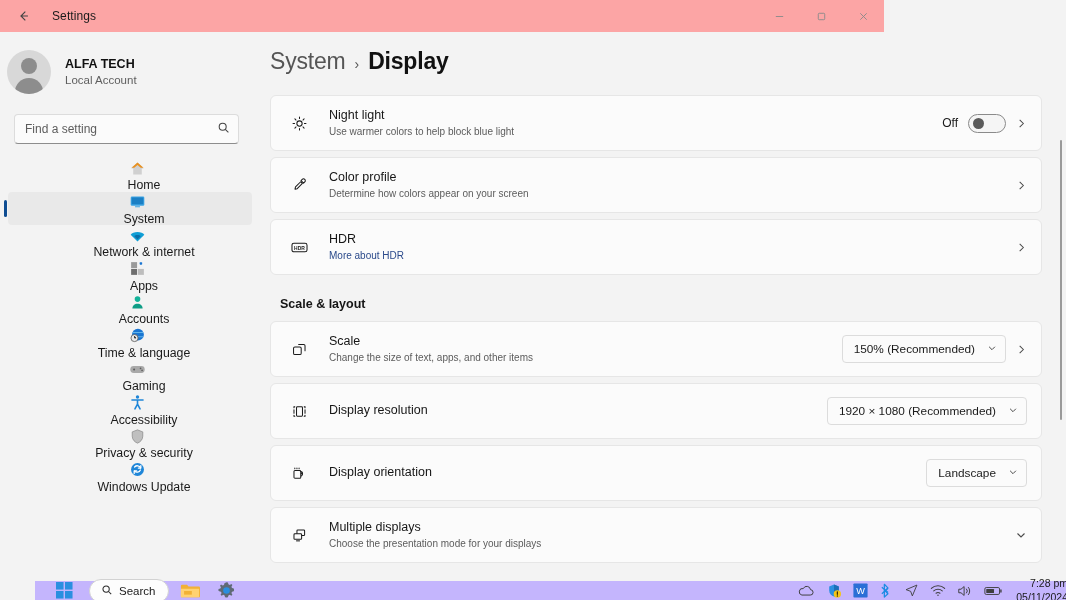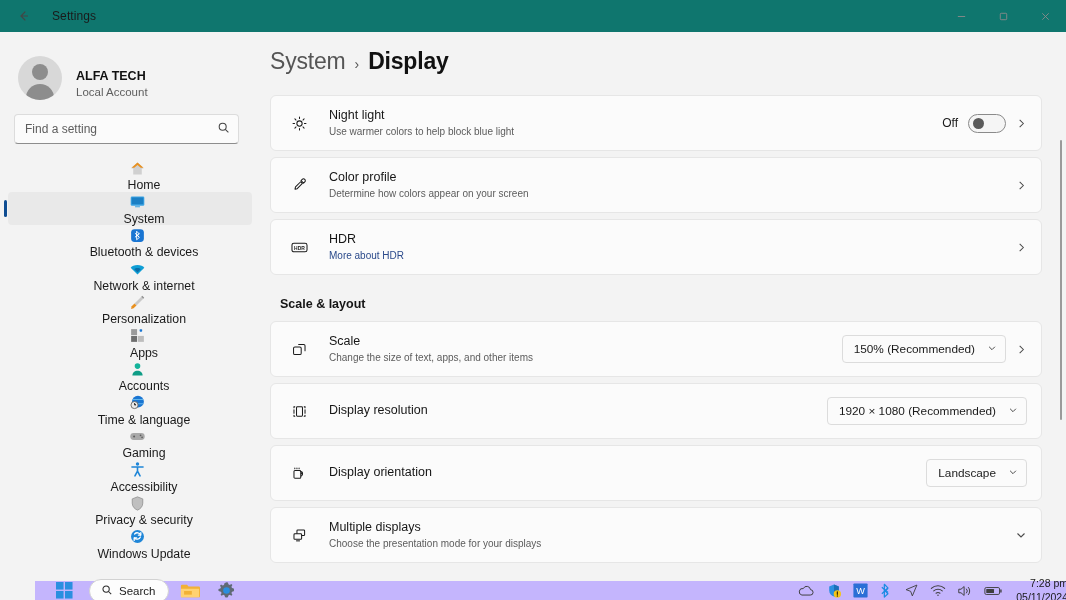--- a/index.html
+++ b/index.html
@@ -7,22 +7,22 @@
     width: 1066px; height: 600px;
     font-family: "Liberation Sans", sans-serif;
     background: #f3f3f3;
     overflow: hidden;
     -webkit-font-smoothing: antialiased;
   }
   .app { position: relative; width: 1066px; height: 600px; background: #f3f3f3; }
 
   
   .titlebar {
-    position: absolute; top: 0; left: 0; width: 1066px; height: 32px;
-    background: #0f766e; display: flex; align-items: center;
+    position: absolute; top: 0; left: 0; width: 884px; height: 32px;
+    background: #fca5a5; display: flex; align-items: center;
   }
   .back-btn {
     width: 36px; height: 28px; margin-left: 6px;
     display: flex; align-items: center; justify-content: center;
     border-radius: 4px; color: #444;
   }
   .titlebar-title {
     font-size: 12px; color: #1a1a1a; margin-left: 10px; letter-spacing: .1px;
   }
   .win-controls { position: absolute; right: 0; top: 0; display: flex; height: 32px; }
@@ -30,21 +30,21 @@
     width: 42px; height: 32px; display: flex; align-items: center; justify-content: center;
     color: #8a8a8a;
   }
 
   
   .sidebar {
     position: absolute; top: 32px; left: 0; width: 260px; height: 536px;
     background: #f3f3f3;
   }
   .account {
-    display: flex; align-items: flex-end; padding: 12px 0 0 18px; height: 68px;
+    display: flex; align-items: center; padding: 12px 0 0 7px; height: 68px;
   }
   .avatar {
     width: 44px; height: 44px; border-radius: 50%; background: #d8d8d8;
     position: relative; overflow: hidden; flex: none;
   }
   .avatar .head {
     position: absolute; width: 16px; height: 16px; border-radius: 50%;
     background: #8d8d8d; left: 14px; top: 8px;
   }
   .avatar .body {
@@ -223,51 +223,31 @@
         <span class="nav-ico">
           <svg width="17" height="17" viewBox="0 0 20 20">
               <rect x="2" y="4" width="16" height="11" rx="1.5" fill="#3aa3e3"></rect>
               <rect x="3.2" y="5.2" width="13.6" height="8" rx=".8" fill="#1b7fc4"></rect>
               <rect x="7" y="15.5" width="6" height="1.3" rx=".6" fill="#3aa3e3"></rect>
             </svg>
         </span>
         <span class="nav-label">System</span>
       </div>
 
-      <div class="navitem">
-        <span class="nav-ico">
-          <svg width="17" height="17" viewBox="0 0 20 20">
-              <rect x="2.5" y="2.5" width="15" height="15" rx="4" fill="#1975d2"></rect>
-              <path d="M9 5l3.2 3.2L9 11V5zm0 4l3.2 3.2L9 15V9z" fill="none" stroke="#fff" stroke-width="1.1" stroke-linejoin="round"></path>
-              <path d="M7 7.3l5 4.6M7 12.1l5-4.6" stroke="#fff" stroke-width="1.1"></path>
-            </svg>
-        </span>
-        <span class="nav-label">Bluetooth &amp; devices</span>
-      </div>
 
       <div class="navitem">
         <span class="nav-ico">
           <svg width="17" height="17" viewBox="0 0 20 20">
               <path d="M10 6C6.4 6 3.4 7.4 2 9l8 8 8-8c-1.4-1.6-4.4-3-8-3z" fill="#0f9ed5"></path>
               <path d="M10 9.5c-1.6 0-3 .6-3.8 1.4L10 14.8l3.8-3.9c-.8-.8-2.2-1.4-3.8-1.4z" fill="#0a6ea8"></path>
             </svg>
         </span>
         <span class="nav-label">Network &amp; internet</span>
       </div>
 
-      <div class="navitem">
-        <span class="nav-ico">
-          <svg width="17" height="17" viewBox="0 0 20 20">
-              <path d="M14.5 3.2l2.3 2.3-8 8-2.3-2.3 8-8z" fill="#c9c9c9"></path>
-              <path d="M15.6 2.1l2.3 2.3-1.1 1.1-2.3-2.3 1.1-1.1z" fill="#8d8d8d"></path>
-              <path d="M6.5 11.2l2.3 2.3-3.4 3.4-3 .6.7-3 3.4-3.3z" fill="#e8901f"></path>
-            </svg>
-        </span>
-        <span class="nav-label">Personalization</span>
-      </div>
 
       <div class="navitem">
         <span class="nav-ico">
           <svg width="17" height="17" viewBox="0 0 20 20">
               <rect x="2.5" y="2.5" width="7" height="7" fill="#9a9a9a"></rect>
               <rect x="2.5" y="10.5" width="7" height="7" fill="#6e6e6e"></rect>
               <rect x="10.5" y="10.5" width="7" height="7" fill="#bdbdbd"></rect>
               <path d="M14 2.5v3m-1.5-1.5h3" stroke="#1975d2" stroke-width="2.2"></path>
             </svg>
         </span>

